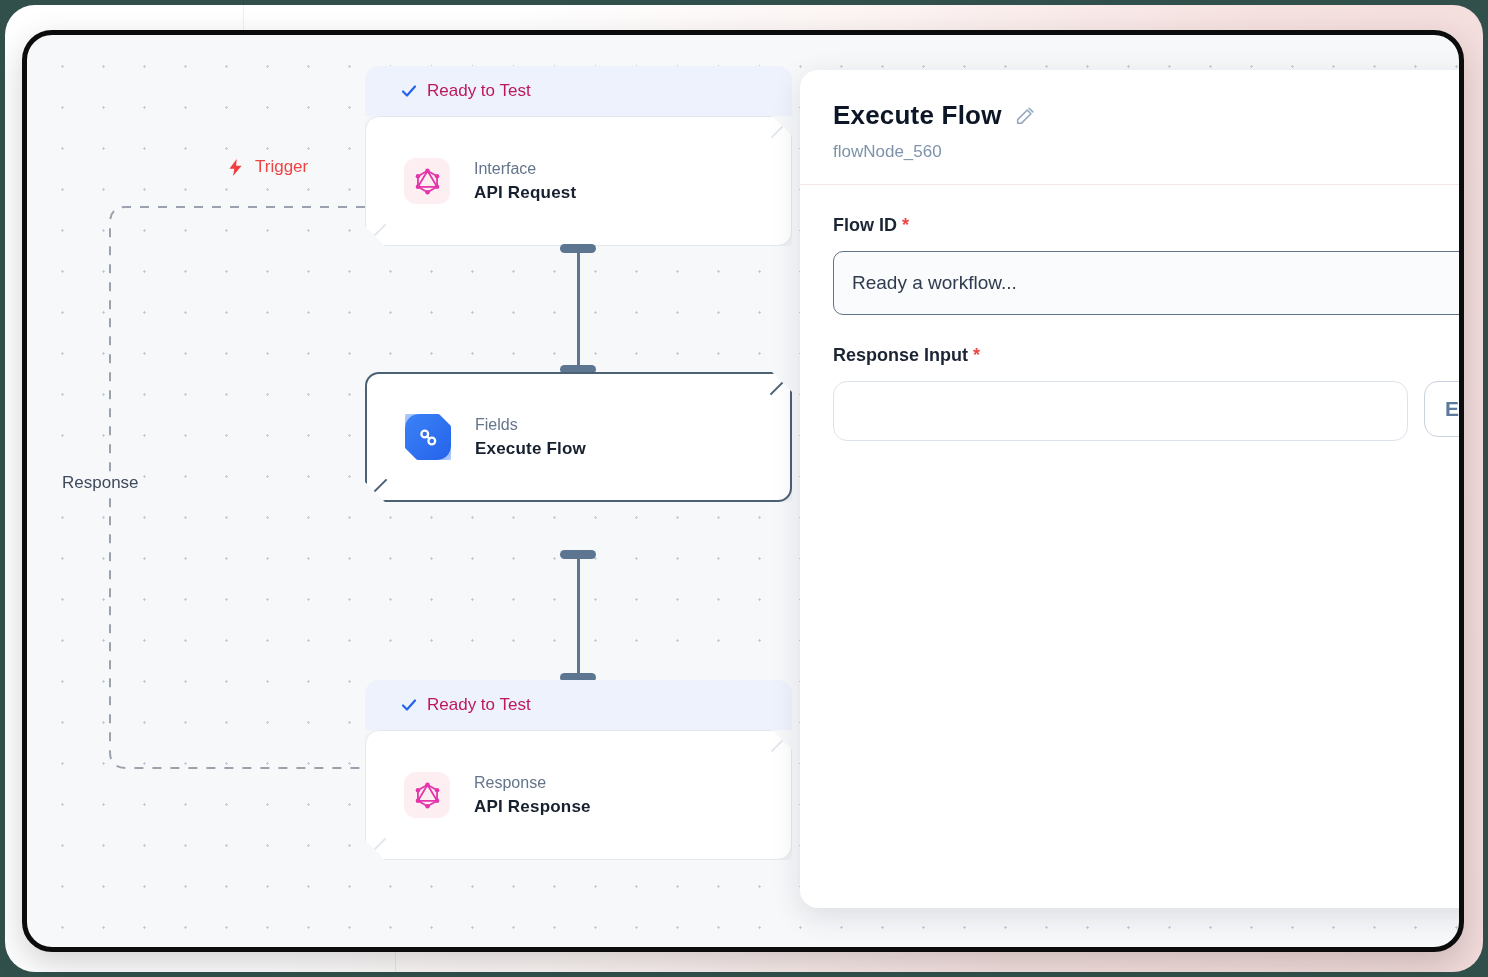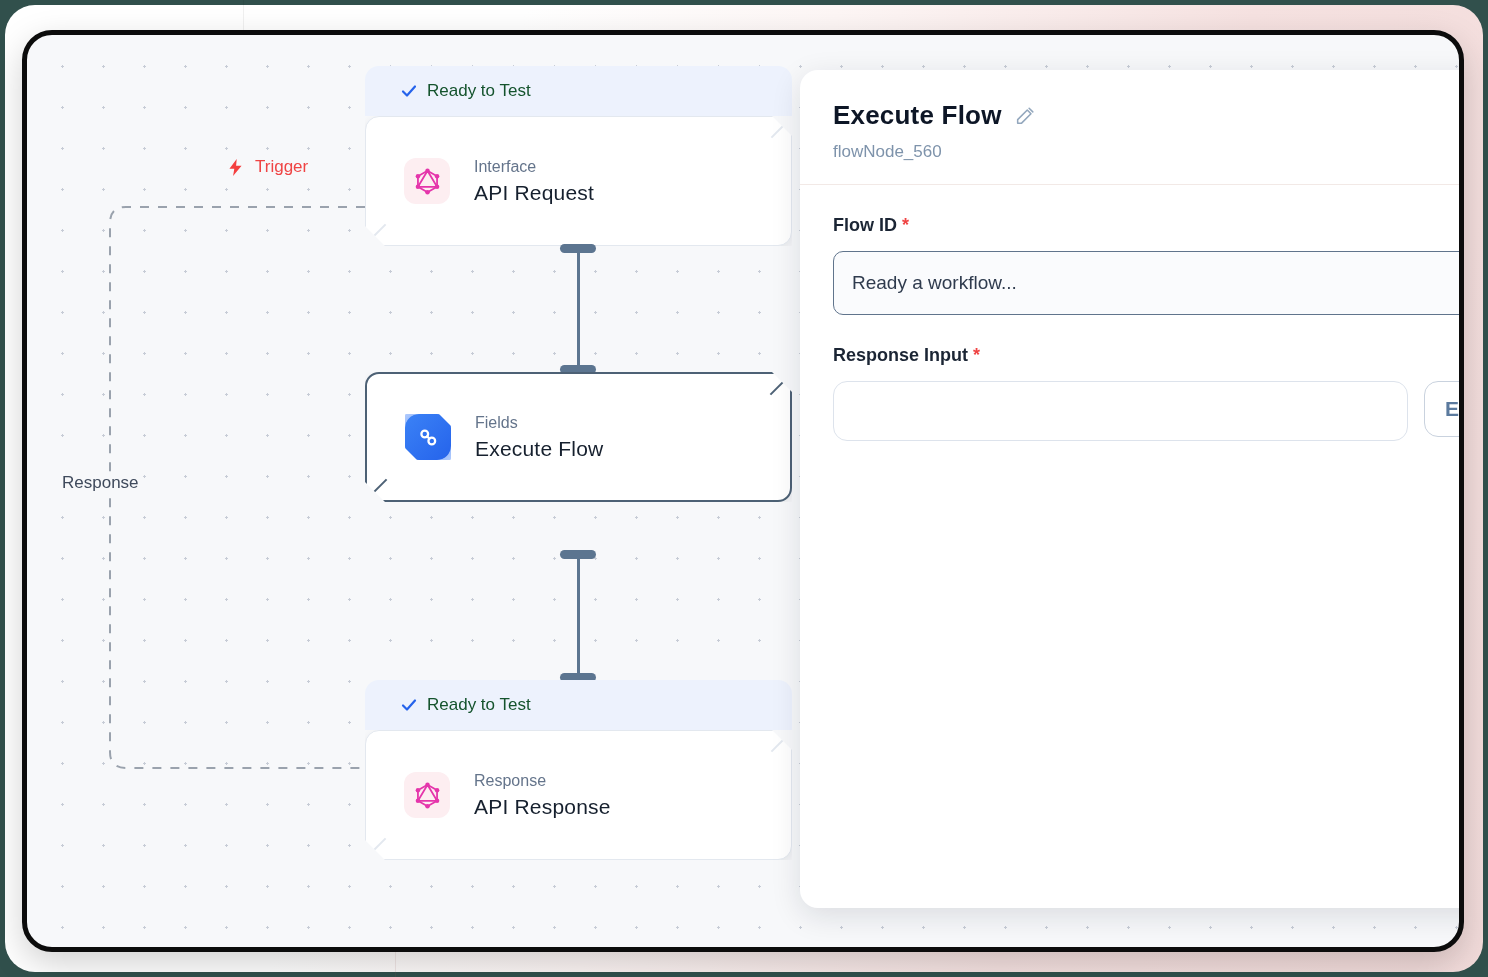--- a/index.html
+++ b/index.html
@@ -23,40 +23,40 @@
   .edge-svg { position:absolute; inset:0; pointer-events:none; }
 
   .float-label { position:absolute; font-size:17px; color:#3f4a5c; }
   .trigger-label { left:201px; top:122px; color:#ef4444; font-weight:500; display:flex; align-items:center; gap:12px; }
   .response-label { left:32px; top:437px; background:#f7f8fa; padding:1px 3px; }
 
   
   .node { position:absolute; left:338px; width:427px; }
   .node-badge { height:50px; border-radius:14px 14px 0 0; display:flex; align-items:center; gap:9px;
     padding-left:35px; font-size:17px; font-weight:500; }
-  .badge-ready  { background:#edf2fd; color:#14532d; }
+  .badge-ready  { background:#edf2fd; color:#be185d; }
   .badge-warn   { background:#fce9a4; color:#826312; }
   .node-card { position:relative; height:130px; background:#ffffff; border:1px solid #e3e8ef;
     border-radius:14px; display:flex; align-items:center; gap:24px; padding-left:38px;
     clip-path:polygon(0 0, calc(100% - 20px) 0, 100% 20px, 100% 100%, 20px 100%, 0 calc(100% - 20px));
     box-shadow:0 3px 8px rgba(15,23,42,.07); }
   .node-card.selected { border:2px solid #4d6175; }
   .bevel { position:absolute; width:30px; height:2px; background:#e3e8ef; }
   .selected .bevel { background:#4d6175; }
   .bevel.tr { right:-6px; top:9px;  transform:rotate(-45deg); }
   .bevel.bl { left:-6px; bottom:9px; transform:rotate(-45deg); }
   .icon-tile { width:46px; height:46px; border-radius:12px; display:flex; align-items:center; justify-content:center; flex:0 0 auto; }
   .tile-pink { background:#fdeef1; }
   .tile-blue { background:linear-gradient(135deg,#3b82f6,#2563eb);
     clip-path:polygon(0 0, calc(100% - 12px) 0, 100% 12px, 100% 100%, 12px 100%, 0 calc(100% - 12px));
   }
   .glow { border-radius:14px; box-shadow:0 0 0 5px rgba(96,150,250,.38), 0 0 16px 4px rgba(96,150,250,.55); }
   .node-texts { display:flex; flex-direction:column; gap:5px; }
   .node-category { font-size:16px; color:#64748b; }
-  .node-title { font-size:21px; font-weight:400; color:#16202e; letter-spacing:.2px; }
+  .node-title { font-size:17px; font-weight:700; color:#16202e; letter-spacing:.2px; }
 
   
   .connector { position:absolute; left:533px; width:36px; }
   .connector .line { position:absolute; left:16.5px; top:4px; bottom:4px; width:3px; background:#5c7590; }
   .connector .cap { position:absolute; left:0; width:36px; height:9px; border-radius:4.5px; background:#5c7590; }
   .connector .cap.top { top:0; } .connector .cap.bot { bottom:0; }
 
   
   .panel { position:absolute; left:773px; top:35px; width:700px; height:838px; background:#ffffff;
     border-radius:18px; box-shadow:0 8px 30px rgba(15,23,42,.12); padding:30px 0 0 33px; }

